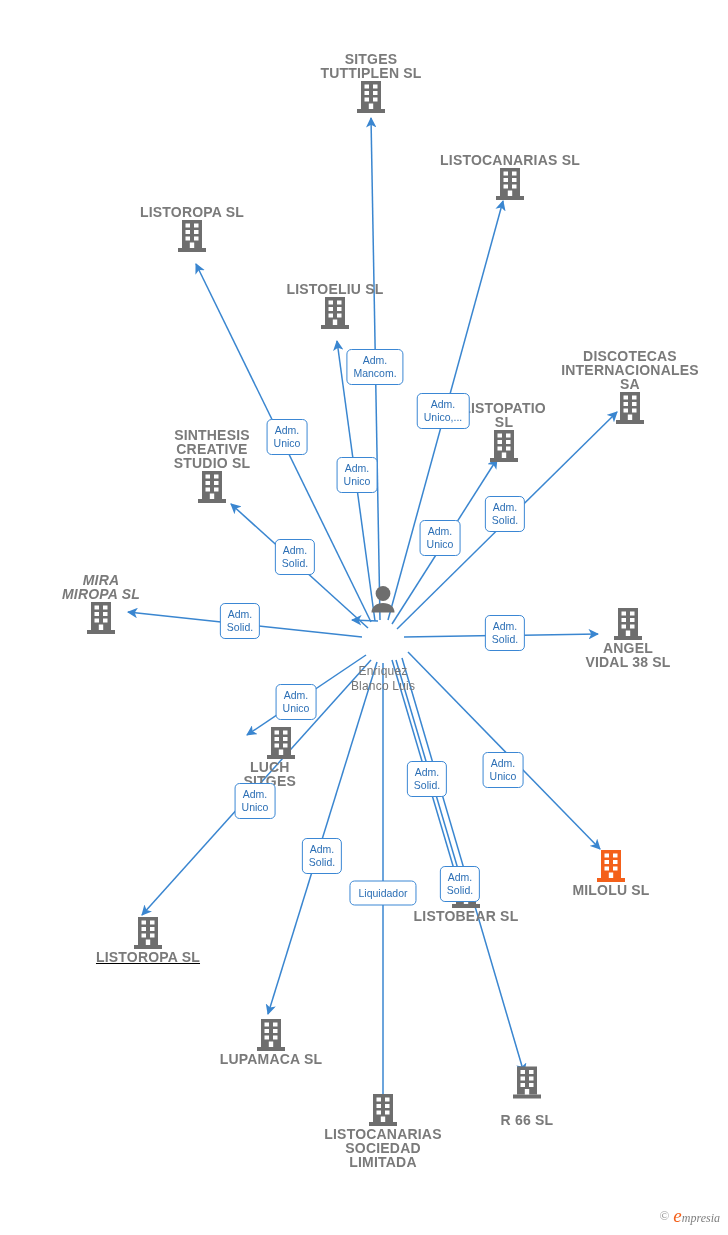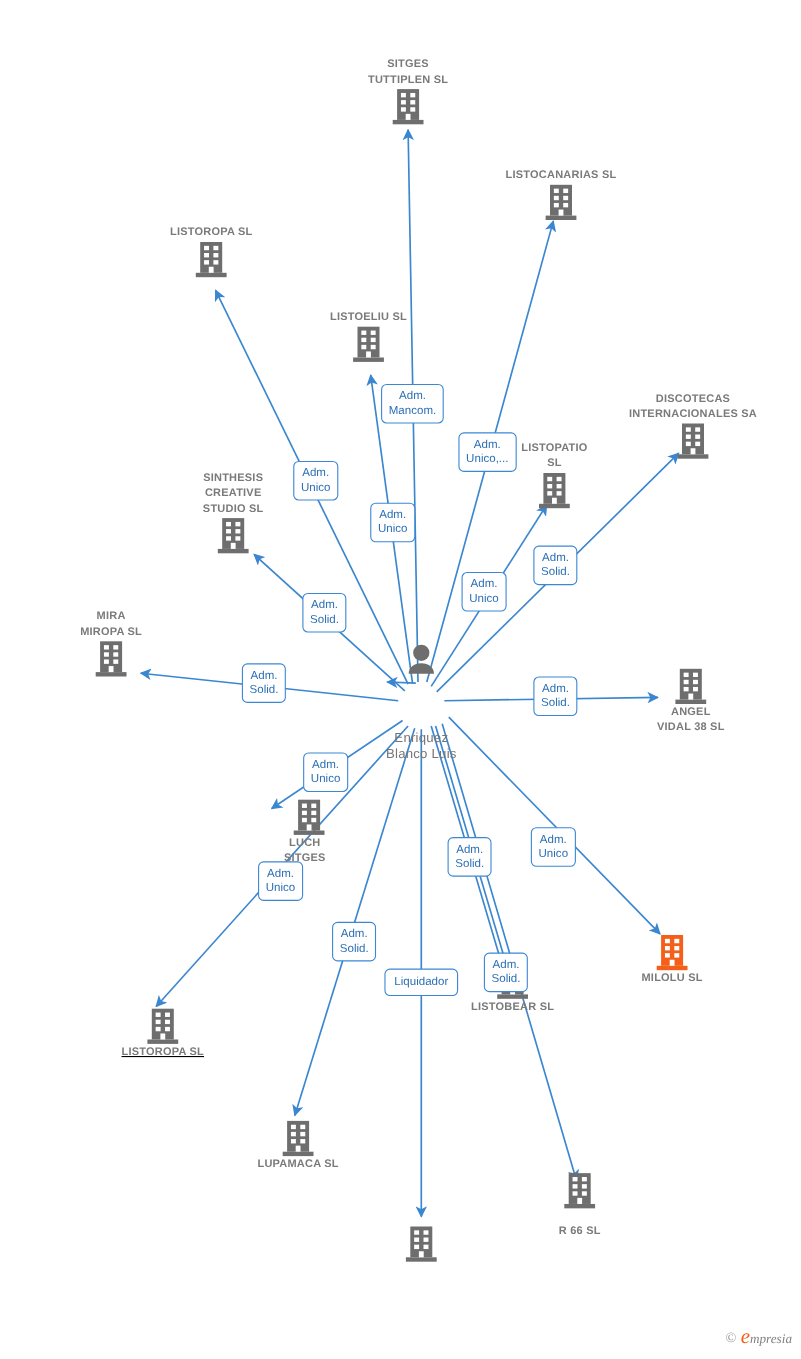--- a/index.html
+++ b/index.html
@@ -27,21 +27,21 @@
   .node {
     position: absolute;
     transform: translate(-50%, -50%);
     display: flex;
     flex-direction: column;
     align-items: center;
     width: 140px;
     cursor: pointer;
   }
   .node-label {
-    font-size: 10px;
+    font-size: 14px;
     font-weight: bold;
     color: #7a7a7a;
     text-align: center;
     line-height: 14px;
     letter-spacing: 0.2px;
     white-space: pre-line;
   }
   .node.company .node-label { order: 1; }
   .node.company .node-icon { order: 2; }
   .node.company.label-below .node-label { order: 2; }
@@ -238,21 +238,21 @@
             <rect x="17" y="4.5" width="4.5" height="4" fill="#ffffff"></rect>
             <rect x="8.5" y="11" width="4.5" height="4" fill="#ffffff"></rect>
             <rect x="17" y="11" width="4.5" height="4" fill="#ffffff"></rect>
             <rect x="8.5" y="17.5" width="4.5" height="4" fill="#ffffff"></rect>
             <rect x="17" y="17.5" width="4.5" height="4" fill="#ffffff"></rect>
             <rect x="12.8" y="23.5" width="4.4" height="5.5" fill="#ffffff"></rect>
           </svg></div>
         <div class="node-label">LISTOPATIO
 SL</div>
       </div>
-      <div class="node company" style="left: 101px; top: 585px;">
+      <div class="node company" style="left: 101px; top: 604px; font-style: italic;">
         <div class="node-icon"><svg width="30" height="34" viewBox="0 0 30 34" xmlns="http://www.w3.org/2000/svg">
             <rect x="5" y="1" width="20" height="28" fill="#6e6e6e"></rect>
             <rect x="1" y="29" width="28" height="4" fill="#6e6e6e"></rect>
             <rect x="8.5" y="4.5" width="4.5" height="4" fill="#ffffff"></rect>
             <rect x="17" y="4.5" width="4.5" height="4" fill="#ffffff"></rect>
             <rect x="8.5" y="11" width="4.5" height="4" fill="#ffffff"></rect>
             <rect x="17" y="11" width="4.5" height="4" fill="#ffffff"></rect>
             <rect x="8.5" y="17.5" width="4.5" height="4" fill="#ffffff"></rect>
             <rect x="17" y="17.5" width="4.5" height="4" fill="#ffffff"></rect>
             <rect x="12.8" y="23.5" width="4.4" height="5.5" fill="#ffffff"></rect>
@@ -365,20 +365,23 @@
             <rect x="5" y="1" width="20" height="28" fill="#6e6e6e"></rect>
             <rect x="1" y="29" width="28" height="4" fill="#6e6e6e"></rect>
             <rect x="8.5" y="4.5" width="4.5" height="4" fill="#ffffff"></rect>
             <rect x="17" y="4.5" width="4.5" height="4" fill="#ffffff"></rect>
             <rect x="8.5" y="11" width="4.5" height="4" fill="#ffffff"></rect>
             <rect x="17" y="11" width="4.5" height="4" fill="#ffffff"></rect>
             <rect x="8.5" y="17.5" width="4.5" height="4" fill="#ffffff"></rect>
             <rect x="17" y="17.5" width="4.5" height="4" fill="#ffffff"></rect>
             <rect x="12.8" y="23.5" width="4.4" height="5.5" fill="#ffffff"></rect>
           </svg></div>
+        <div class="node-label">LISTOCANARIAS
+SOCIEDAD
+LIMITADA</div>
       </div>
     </div>
   <div id="badges-layer">
       <div class="badge" style="left: 375px; top: 367px;">Adm.
 Mancom.</div>
       <div class="badge" style="left: 443px; top: 411px;">Adm.
 Unico,...</div>
       <div class="badge" style="left: 287px; top: 437px;">Adm.
 Unico</div>
       <div class="badge" style="left: 357px; top: 475px;">Adm.

